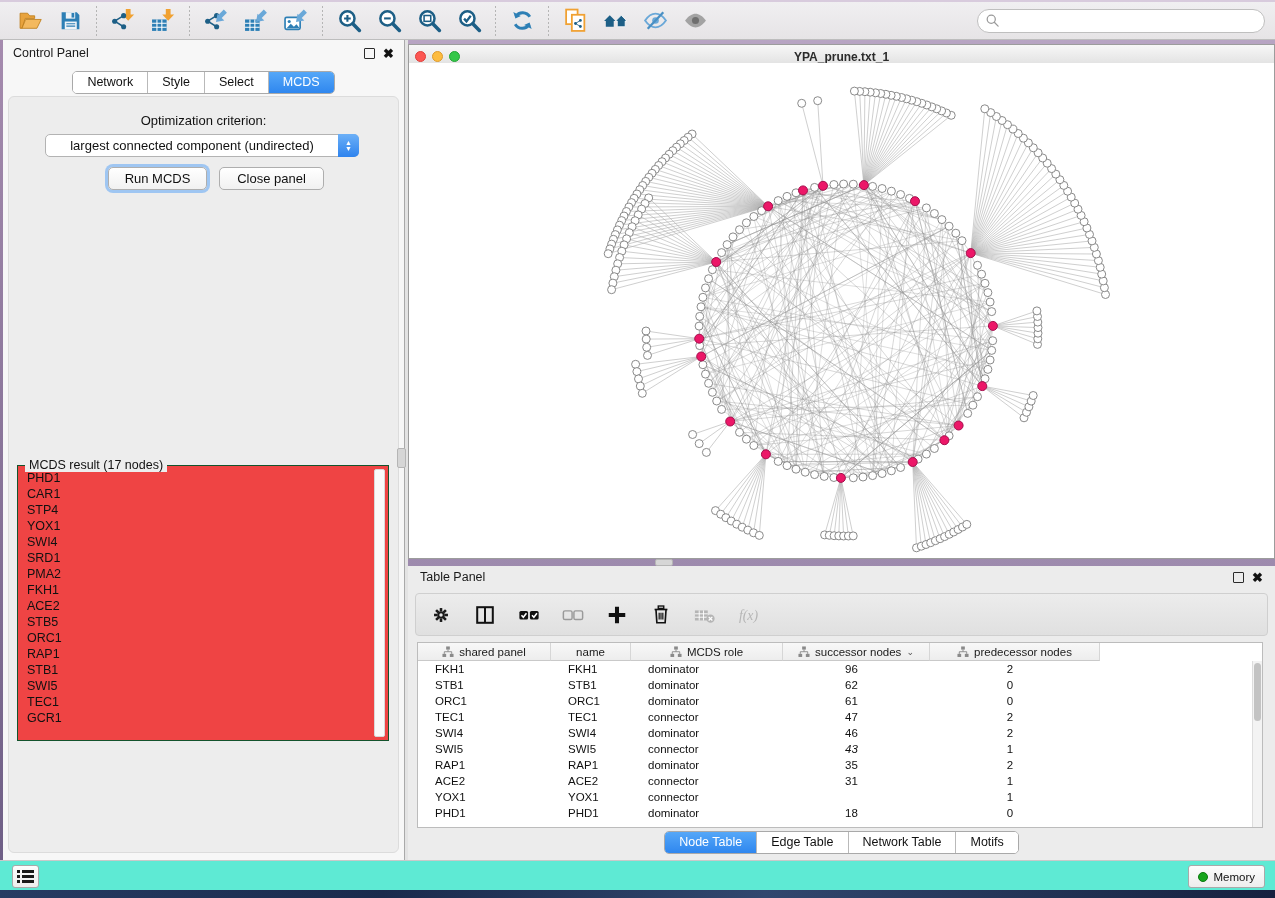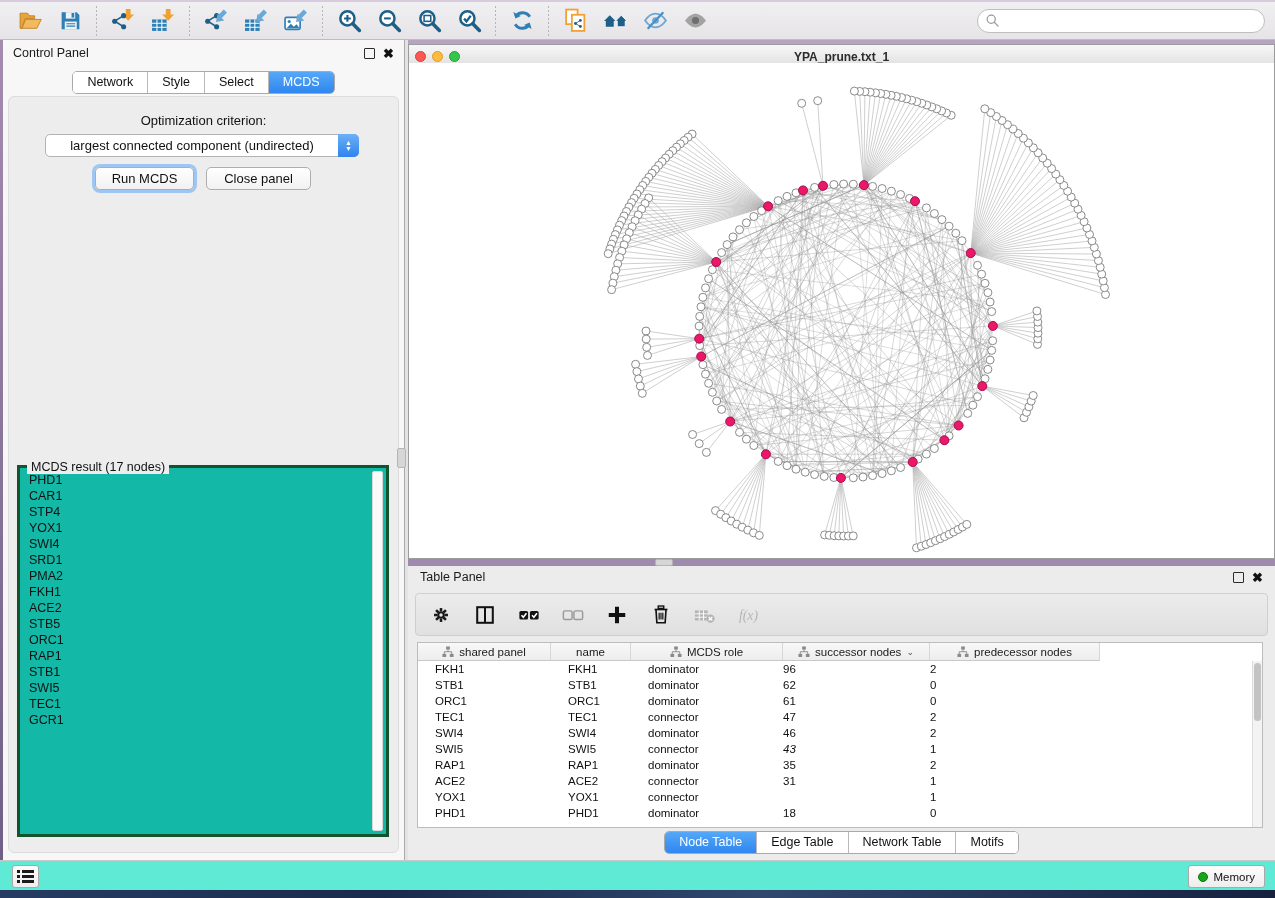--- a/index.html
+++ b/index.html
@@ -52,26 +52,26 @@
     font-size:13px; color:#111; }
   #combo { position:absolute; left:36px; top:37px; width:314px; height:23px;
     background:#fff; border:1px solid #b3b3b3; border-radius:5px;
     display:flex; align-items:center; padding:0; }
   #combo-value { flex:1; text-align:center; font-size:13px; color:#111; }
   #combo-stepper { width:21px; height:23px; margin:-1px -1px -1px 0;
     background:linear-gradient(#6cb0f7,#2e83ee); border-radius:0 5px 5px 0;
     display:flex; flex-direction:column; align-items:center; justify-content:center;
     color:#fff; font-size:7px; line-height:6px; }
   .btn { background:linear-gradient(#ffffff,#f1f1f1); border:1px solid #aeaeae;
-    border-radius:5px; font-size:13px; color:#111; height:23px; }
+    border-radius:5px; font-size:13px; color:#111; height:23px;margin-left:13px; }
   #run-btn { position:absolute; left:86px; top:70px; width:99px;
     box-shadow:0 0 0 3px rgba(95,165,245,.55); }
   #close-panel-btn { position:absolute; left:197px; top:70px; width:105px; }
-  #mcds-group { position:absolute; left:8px; top:368px; width:372px; height:372px;
-    border:3px solid #14532d; background:#14b8a6; }
+  #mcds-group { position:absolute; left:8px; top:368px; width:372px; height:276px;
+    border:1px solid #14532d; background:#ef4444; }
   #mcds-group-title { position:absolute; top:-8px; left:7px; background:#ededed;
     padding:0 4px; font-size:12.5px; color:#111; }
   #mcds-list { position:absolute; inset:4px 16px 3px 3px; overflow:hidden; }
   .mcds-item { font-size:12.5px; color:#111; line-height:16px; padding-left:6px; }
   #mcds-scroll { position:absolute; top:3px; right:3px; bottom:3px; width:11px;
     background:#fafafa; border:1px solid #d9d9d9; border-radius:2px; }
 
   
   #vsplit { position:absolute; left:405px; top:40px; width:3px; height:820px; background:#e3e3e3; }
   #vsplit-handle { position:absolute; left:397px; top:448px; width:9px; height:20px;
@@ -109,21 +109,21 @@
   #thead { position:absolute; left:0; top:0; height:18px; display:flex; }
   .th { background:linear-gradient(#f8f8f8,#ededed); border-right:1px solid #d6d6d6;
     border-bottom:1px solid #c9c9c9; display:flex; align-items:center; justify-content:center;
     gap:5px; font-size:11.5px; color:#1a1a1a; }
   .th svg { width:12px; height:12px; }
   .sort-chev { font-size:9px; color:#555; }
   #tbody { position:absolute; left:0; top:18px; right:10px; bottom:0; }
   .tr { display:flex; height:16px; }
   .td { font-size:11.5px; color:#111; line-height:16px; white-space:nowrap; overflow:hidden; }
   .td.left { padding-left:17px; text-align:left; }
-  .td.right { padding-right:10px; text-align:left; }
+  .td.right { padding-right:10px; text-align:center; }
   #tscroll { position:absolute; right:0; top:18px; bottom:0; width:10px;
     background:#f3f3f3; border-left:1px solid #ddd; }
   #tthumb { position:absolute; left:1px; right:1px; top:2px; height:58px;
     background:#c3c3c3; border-radius:5px; }
   #tp-tabs { position:absolute; left:0; right:0; bottom:6px; display:flex; justify-content:center; }
 
   
   #status-bar { position:absolute; left:0; top:860px; width:1275px; height:30px;
     background:#5eead4; border-top:1px solid #c9c9c9; }
   #list-btn { position:absolute; left:12px; top:4px; width:27px; height:23px;

